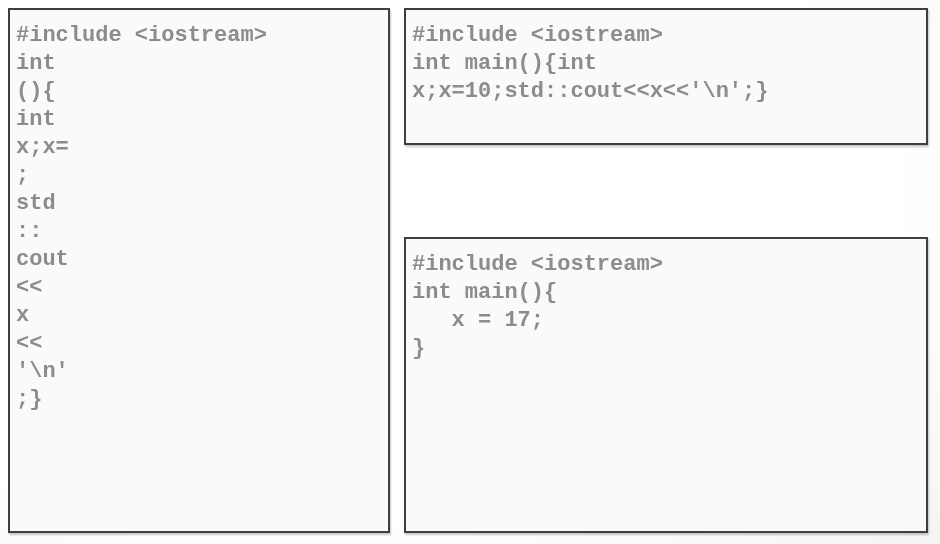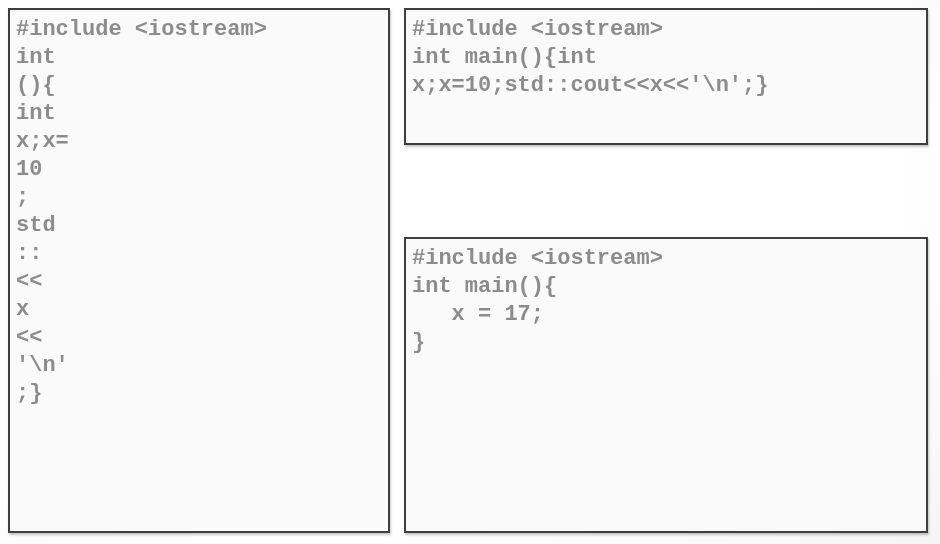--- a/index.html
+++ b/index.html
@@ -13,21 +13,21 @@
     position: relative;
     background: radial-gradient(130% 130% at 32% 35%, #ffffff 48%, #ececec 92%, #e4e4e4 100%);
     font-family: "Liberation Mono", "DejaVu Sans Mono", monospace;
   }
   .code-panel {
     position: absolute;
     box-sizing: border-box;
     background: #fafafa;
     border: 2px solid #3f3f3f;
     box-shadow: 1px 2px 2px rgba(0,0,0,0.22);
-    padding: 6px 6px;
+    padding: 12px 6px;
     overflow: hidden;
   }
   .panel-left {
     left: 8px;
     top: 8px;
     width: 382px;
     height: 525px;
   }
   .panel-top-right {
     left: 404px;
@@ -52,24 +52,24 @@
 </style>
 </head>
 <body>
 
 <div class="code-panel panel-left">
   <div class="code-line">#include &lt;iostream&gt;</div>
   <div class="code-line">int</div>
   <div class="code-line">(){</div>
   <div class="code-line">int</div>
   <div class="code-line">x;x=</div>
-  <div class="code-line">10</div>
   <div class="code-line">;</div>
   <div class="code-line">std</div>
   <div class="code-line">::</div>
+  <div class="code-line">cout</div>
   <div class="code-line">&lt;&lt;</div>
   <div class="code-line">x</div>
   <div class="code-line">&lt;&lt;</div>
   <div class="code-line">'\n'</div>
   <div class="code-line">;}</div>
 </div>
 
 <div class="code-panel panel-top-right">
   <div class="code-line">#include &lt;iostream&gt;</div>
   <div class="code-line">int main(){int</div>

